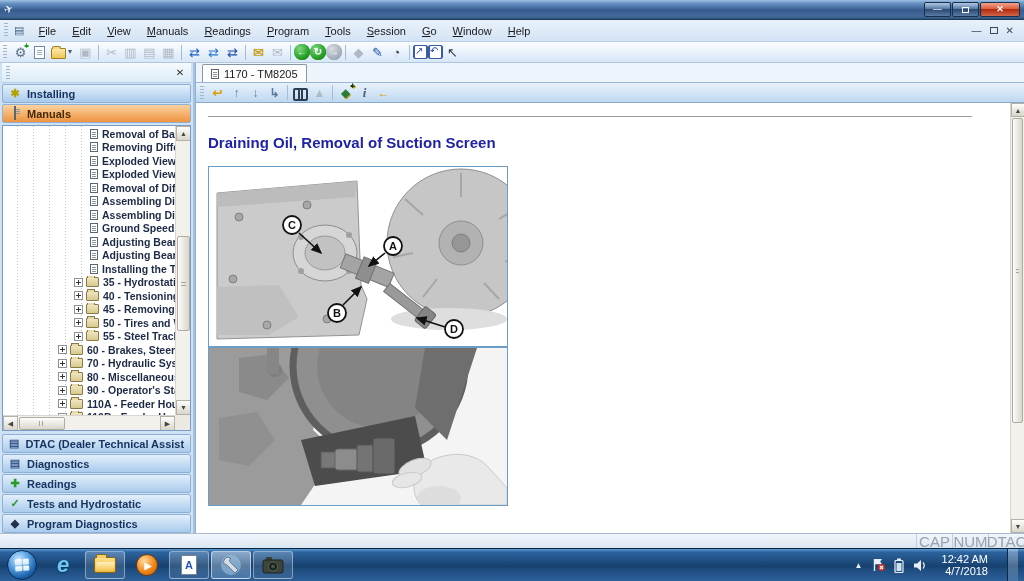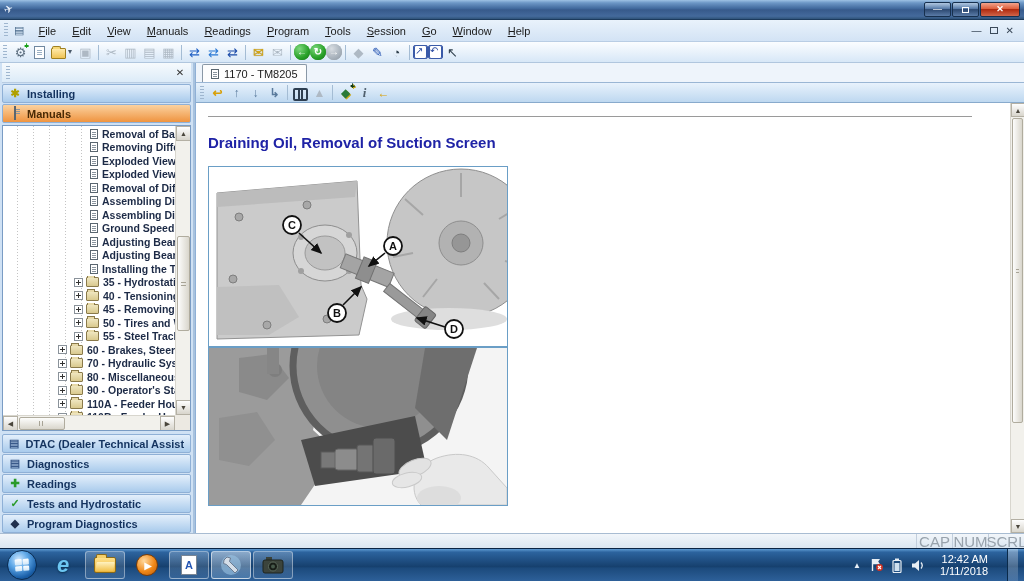--- a/index.html
+++ b/index.html
@@ -595,21 +595,21 @@
           <div class="sbtn dn">▼</div>
         </div>
       </div>
     </div>
   </div>
 
   <div class="statusbar">
     <span id="status-inds" style="display:flex;height:100%;">
         <span class="sind">CAP</span>
         <span class="sind">NUM</span>
-        <span class="sind">SCRL</span>
+        <span class="sind">DTAC</span>
       </span>
   </div>
 
   <div class="taskbar">
     <div class="start-orb">
       <span class="flagpanes">
           <span></span>
           <span></span>
           <span></span>
           <span></span>
@@ -662,18 +662,18 @@
         </svg>
       </span>
       <span class="ticon">
         <svg width="14" height="13" viewBox="0 0 14 13">
           <path d="M1 4.5 H4 L8 1 V12 L4 8.5 H1 Z" fill="#e8eef4"></path>
           <path d="M10 3.5 Q12.5 6.5 10 9.5" stroke="#e8eef4" stroke-width="1.3" fill="none"></path>
         </svg>
       </span>
       <span class="clock">
         <span>12:42 AM</span><br>
-        <span>1/11/2018</span>
+        <span>4/7/2018</span>
       </span>
       <span class="show-desktop"></span>
     </div>
   </div>
 </div>
 
 </body></html>

